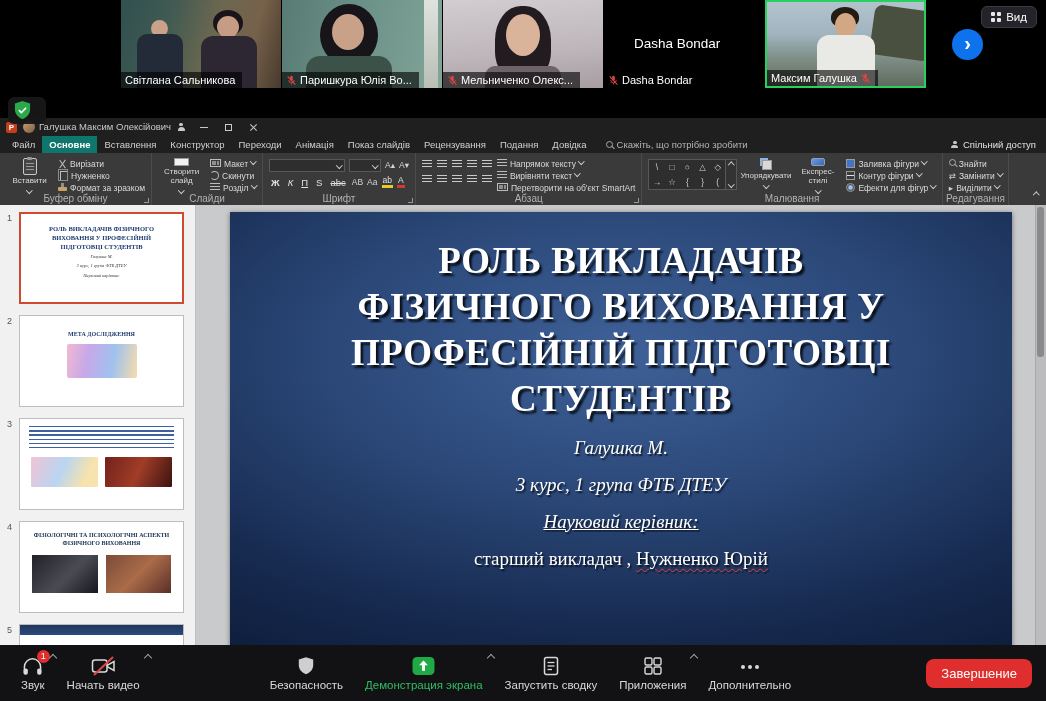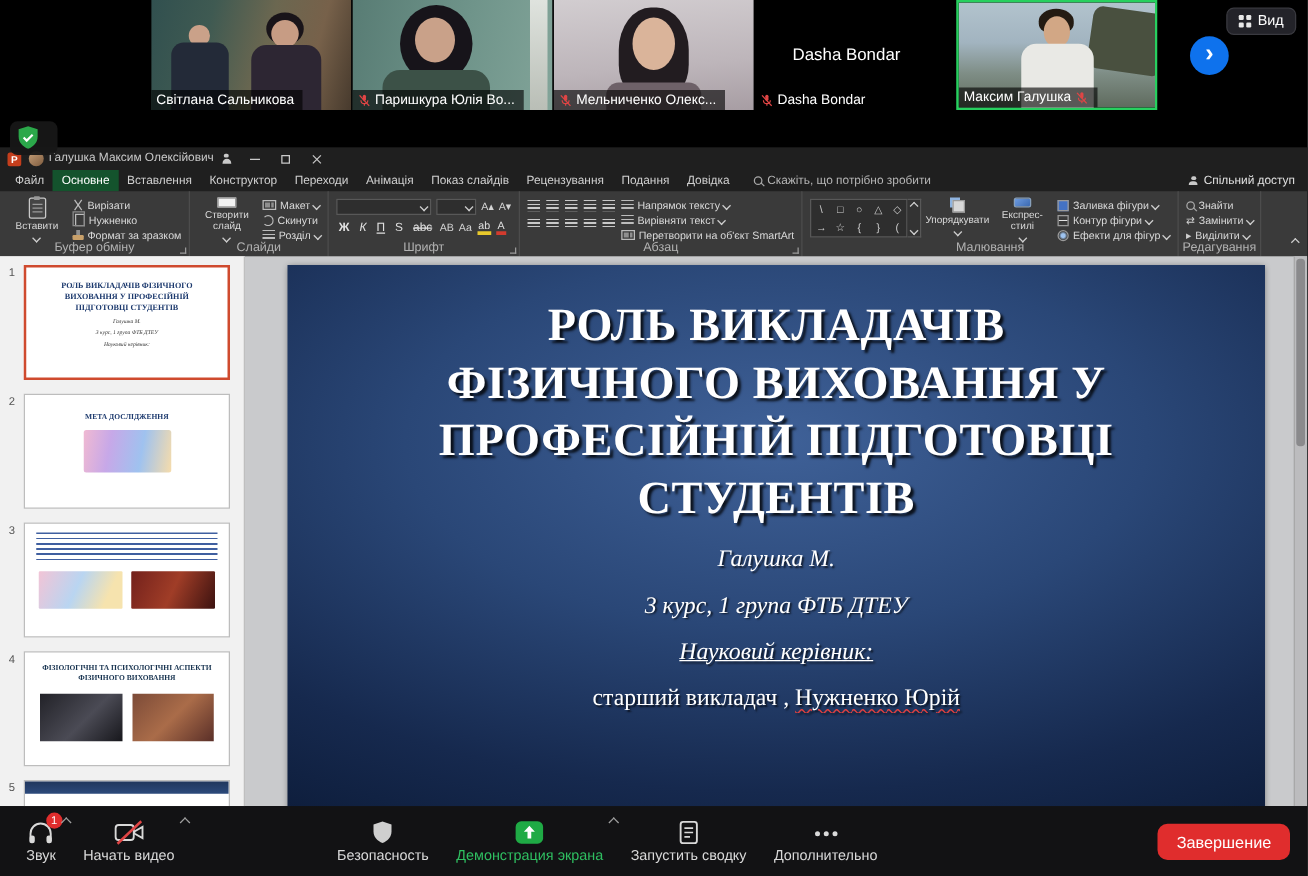--- a/index.html
+++ b/index.html
@@ -55,36 +55,36 @@
   .wbtns {display:flex;height:18px;}
   .wbtn {width:25px;height:18px;display:flex;align-items:center;justify-content:center;cursor:pointer;}
   .ic-min {width:8px;height:1px;background:#c9c9c9;}
   .ic-max {width:7px;height:7px;border:1px solid #c9c9c9;}
   .ic-close {position:relative;width:9px;height:9px;}
   .ic-close::before,.ic-close::after {content:"";position:absolute;left:4px;top:0;width:1px;height:9px;background:#c9c9c9;}
   .ic-close::before {transform:rotate(45deg);} .ic-close::after {transform:rotate(-45deg);}
 
   .mbar {height:17px;background:#1f1f1f;display:flex;align-items:center;font-size:9.5px;color:#d0d0d0;padding-left:5px;}
   .mtab {padding:0 7px;height:17px;display:flex;align-items:center;cursor:pointer;white-space:nowrap;}
-  .mtab.active {background:#14532d;color:#fff;}
+  .mtab.active {background:#0f766e;color:#fff;font-weight:bold;}
   .tellme {display:flex;align-items:center;gap:4px;margin-left:12px;color:#b5b5b5;cursor:text;white-space:nowrap;}
   .ic-search {width:7px;height:7px;border:1.2px solid #a8a8a8;border-radius:50%;position:relative;flex:0 0 auto;}
   .ic-search::after {content:"";position:absolute;width:4px;height:1.2px;background:#a8a8a8;transform:rotate(45deg);right:-3.4px;bottom:-1.4px;}
   .sharebtn {margin-left:auto;margin-right:10px;display:flex;align-items:center;gap:4px;color:#e2e2e2;cursor:pointer;white-space:nowrap;}
   .ic-person {width:8px;height:8px;position:relative;flex:0 0 auto;}
   .ic-person::before {content:"";position:absolute;left:2.3px;top:0;width:3.4px;height:3.4px;border-radius:50%;background:#c9c9c9;}
   .ic-person::after {content:"";position:absolute;left:.5px;top:4px;width:7px;height:3.6px;border-radius:3.5px 3.5px 0 0;background:#c9c9c9;}
 
   
   .ribbon {height:52px;background:#3a3a3a;display:flex;position:relative;color:#dadada;}
   .rg {position:relative;display:flex;gap:5px;padding:3px 6px 13px 6px;border-right:1px solid #4c4c4c;}
   .rg-label {position:absolute;left:0;right:0;bottom:1px;text-align:center;font-size:10px;color:#b2b2b2;}
   .bb {display:flex;flex-direction:column;align-items:center;gap:2px;width:47px;padding-top:2px;font-size:8px;line-height:1.1;text-align:center;cursor:pointer;}
   .sc {display:flex;flex-direction:column;gap:2px;padding-top:3px;}
-  .sb {display:flex;align-items:center;gap:3px;font-size:8.5px;height:11px;white-space:nowrap;cursor:pointer;}
+  .sb {display:flex;align-items:flex-start;gap:3px;font-size:8.5px;height:11px;white-space:nowrap;cursor:pointer;}
   .chev {width:4.5px;height:4.5px;border-right:1px solid #cfcfcf;border-bottom:1px solid #cfcfcf;transform:rotate(45deg);display:inline-block;flex:0 0 auto;}
   .chev.up {transform:rotate(-135deg);}
   .launcher {position:absolute;right:2px;bottom:2px;width:5px;height:5px;border-right:1px solid #9a9a9a;border-bottom:1px solid #9a9a9a;cursor:pointer;}
   .ic-paste {width:14px;height:17px;border:1px solid #c9c9c9;border-radius:2px;background:#454545;position:relative;}
   .ic-paste::before {content:"";position:absolute;top:-2px;left:3.5px;width:5px;height:3px;background:#989898;border-radius:1px;}
   .ic-paste::after {content:"";position:absolute;top:4px;left:2px;width:8px;height:1px;background:#9a9a9a;box-shadow:0 3px 0 #9a9a9a,0 6px 0 #9a9a9a;}
   .ic-cut {width:9px;height:10px;position:relative;flex:0 0 auto;}
   .ic-cut::before,.ic-cut::after {content:"";position:absolute;left:4px;top:0;width:1.2px;height:10px;background:#bcbcbc;}
   .ic-cut::before {transform:rotate(35deg);} .ic-cut::after {transform:rotate(-35deg);}
   .ic-copy {width:8px;height:10px;border:1px solid #bcbcbc;background:#3a3a3a;position:relative;margin-left:2px;flex:0 0 auto;}
@@ -646,20 +646,32 @@
             <rect x="3.5" y="1.5" width="13" height="17" rx="2" fill="none" stroke="#d9d9d9" stroke-width="1.5"></rect>
             <line x1="6.5" y1="6.5" x2="13.5" y2="6.5" stroke="#d9d9d9" stroke-width="1.3"></line>
             <line x1="6.5" y1="10" x2="13.5" y2="10" stroke="#d9d9d9" stroke-width="1.3"></line>
             <line x1="6.5" y1="13.5" x2="11" y2="13.5" stroke="#d9d9d9" stroke-width="1.3"></line>
           </svg>
         </span>
       <span>Запустить сводку</span>
     </div>
 
 
+    <div class="zitem">
+      <span class="zicon">
+          <svg width="20" height="20" viewBox="0 0 20 20">
+            <rect x="2" y="2" width="7" height="7" rx="1.5" fill="none" stroke="#d9d9d9" stroke-width="1.4"></rect>
+            <rect x="11" y="2" width="7" height="7" rx="1.5" fill="none" stroke="#d9d9d9" stroke-width="1.4"></rect>
+            <rect x="2" y="11" width="7" height="7" rx="1.5" fill="none" stroke="#d9d9d9" stroke-width="1.4"></rect>
+            <rect x="11" y="11" width="7" height="7" rx="1.5" fill="none" stroke="#d9d9d9" stroke-width="1.4"></rect>
+          </svg>
+        </span>
+      <span>Приложения</span>
+      <span class="zchev"></span>
+    </div>
 
     <div class="zitem">
       <span class="zicon">
           <svg width="22" height="20" viewBox="0 0 22 20">
             <circle cx="4" cy="11" r="2" fill="#d9d9d9"></circle>
             <circle cx="11" cy="11" r="2" fill="#d9d9d9"></circle>
             <circle cx="18" cy="11" r="2" fill="#d9d9d9"></circle>
           </svg>
         </span>
       <span>Дополнительно</span>

